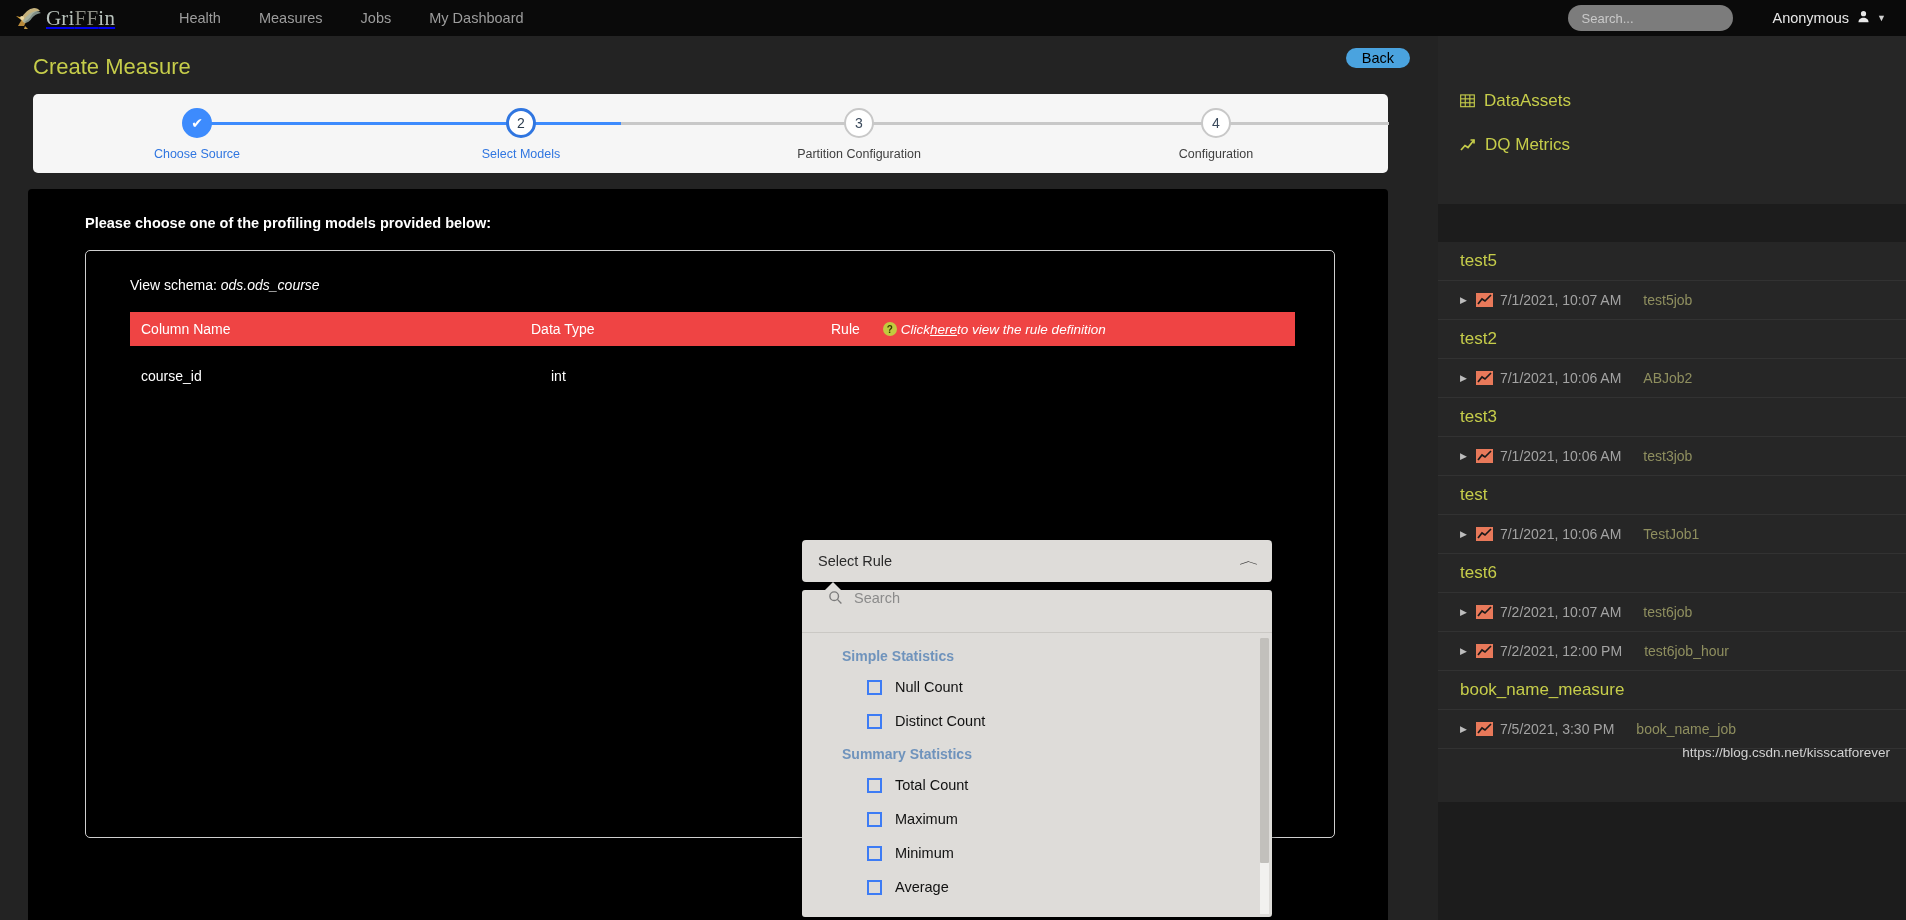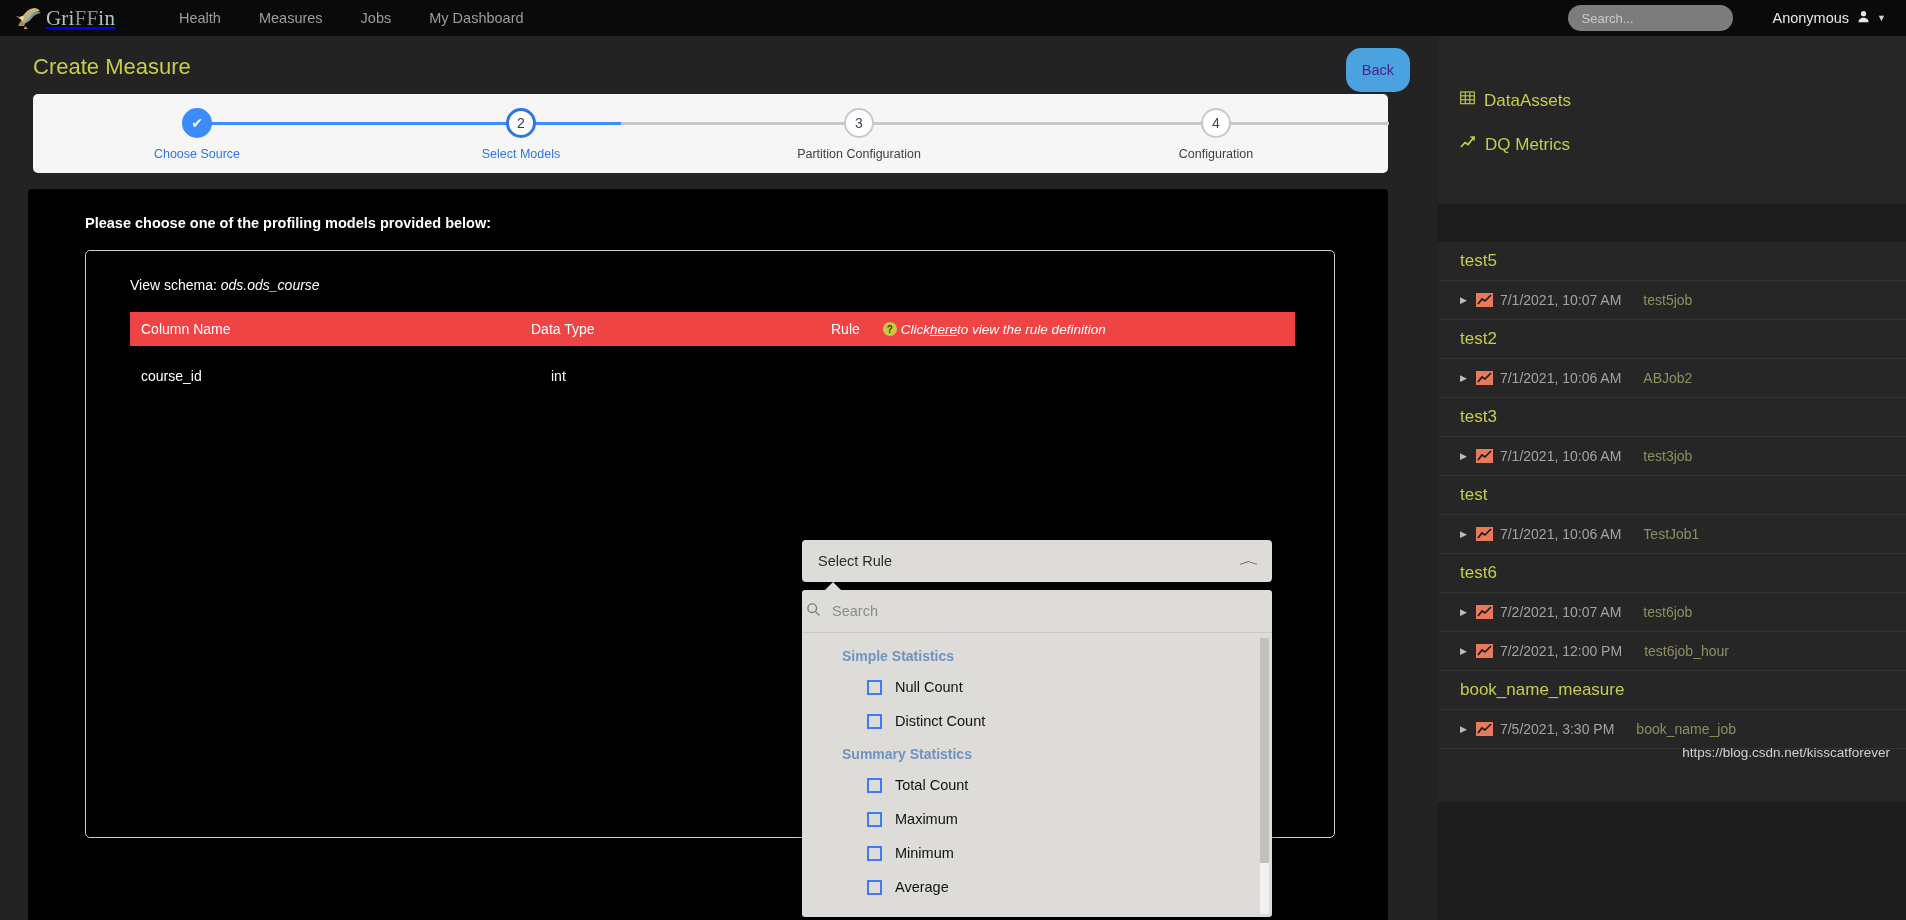--- a/index.html
+++ b/index.html
@@ -42,22 +42,22 @@
   .main {
     position:absolute; top:36px; left:0; width:1438px; height:884px;
     background:#232323;
   }
   .page-title {
     position:absolute; left:33px; top:18px;
     font-size:22px; color:#c6cd4a; font-weight:400;
   }
   .back-pill {
     position:absolute; right:28px; top:12px;
-    background:#4aa3df; color:#4c1d95; border:none;
-    border-radius:15px; padding:14px 16px; font-size:14.5px;
+    background:#4aa3df; color:#000000; border:none;
+    border-radius:15px; padding:2px 16px; font-size:14.5px;
     cursor:pointer; font-family:"Liberation Sans", sans-serif;
   }
 
   
   .stepper-card {
     position:absolute; left:33px; top:58px; width:1355px; height:79px;
     background:#f6f6f6; border-radius:5px;
   }
   .steps { position:relative; width:100%; height:100%; }
   .step { position:absolute; top:14px; width:170px; margin-left:-85px; text-align:center; }
@@ -120,21 +120,21 @@
     position:absolute; left:22px; top:42px; width:0; height:0;
     border-left:9px solid transparent; border-right:9px solid transparent;
     border-bottom:9px solid #dedcd9; z-index:3;
   }
   .dd-menu {
     position:absolute; left:0; top:50px; width:470px; height:327px;
     background:#dedcd9; border-radius:3px; overflow:hidden;
     box-shadow:0 2px 6px rgba(0,0,0,.5);
   }
   .dd-search {
-    display:flex; align-items:center; height:43px; padding:0 4px;
+    display:flex; align-items:flex-start; height:43px; padding:0 26px;
     border-bottom:1px solid #cac8c4;
   }
   .dd-search svg { flex:none; }
   .dd-search input {
     border:none; outline:none; background:transparent; margin-left:11px;
     font-size:14.5px; color:#3a3a3a; width:100%;
     font-family:"Liberation Sans", sans-serif;
   }
   .dd-search input::placeholder { color:#8b8b8b; }
   .dd-list { position:relative; height:284px; overflow:hidden; padding-top:7px;padding-left:23px; }
@@ -150,21 +150,21 @@
     background:#c2c0bc; border-radius:1px;
   }
 
   
   .side {
     position:absolute; top:36px; left:1438px; width:468px; height:884px;
     background:#1c1c1c;
   }
   .side-top { position:relative; height:168px; background:#262626; }
   .side-link {
-    display:flex; color:#c6cd4a; font-size:17px;
+    display:flex; align-items:center; color:#c6cd4a; font-size:17px;
     padding-left:22px; text-decoration:none;
   }
   .side-link.l1 { position:absolute; top:55px; }
   .side-link.l2 { position:absolute; top:99px; }
   .side-link .sic { margin-right:9px; font-size:15px; display:inline-flex; }
   .side-gap { height:38px; background:#1c1c1c; }
   .side-list { background:#262626; height:560px; position:relative; }
   .grp-head {
     color:#c6cd4a; font-size:17px; padding:9px 0 9px 22px;
     border-bottom:1px solid #323232;

